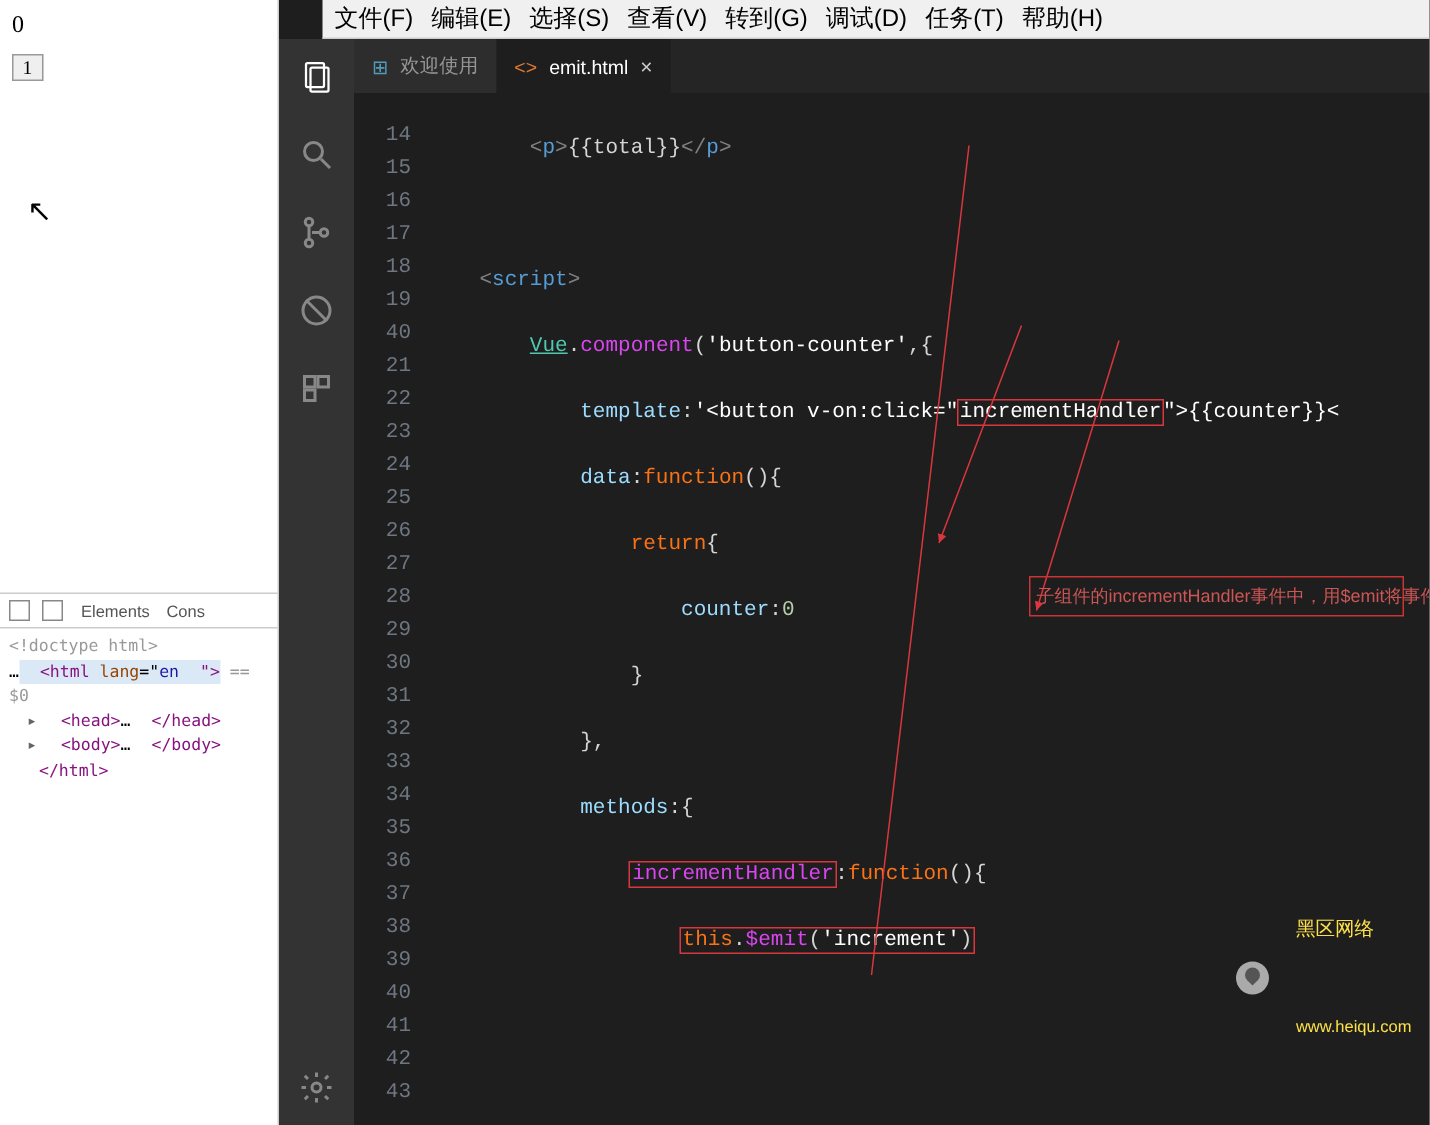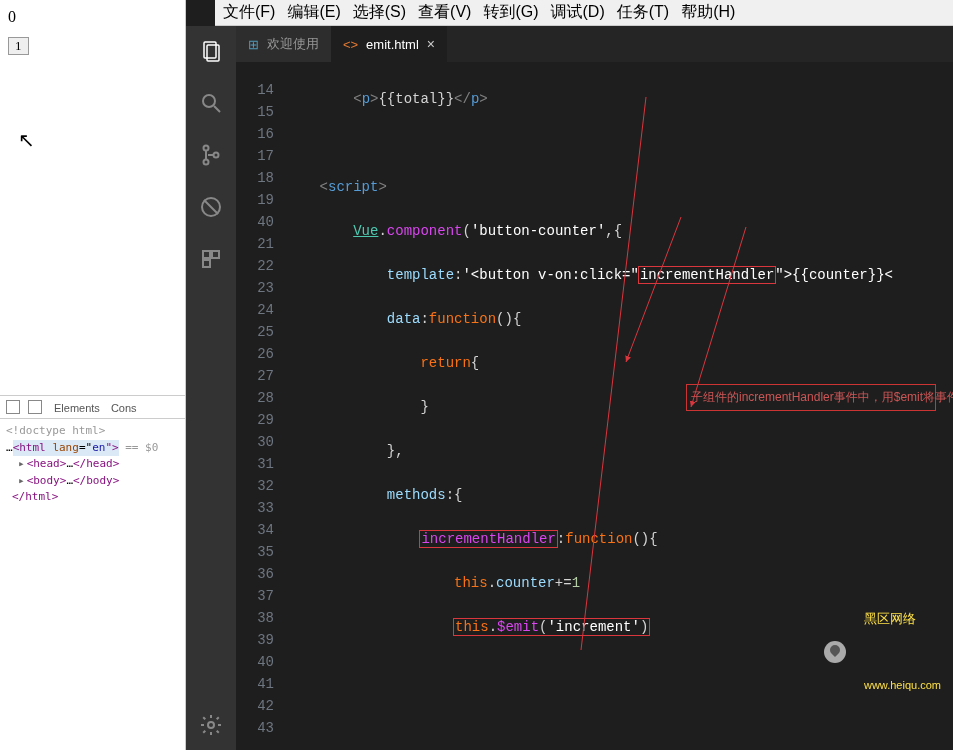--- a/index.html
+++ b/index.html
@@ -10,21 +10,21 @@
 .preview-val { margin-bottom: 10px; }
 .preview-btn { border: 1px solid #999; background: #efefef; padding: 0 6px; font-family: inherit; font-size: 13px; }
 .cursor { position: absolute; left: 18px; top: 128px; font-size: 20px; color: #000; }
 .devtools { flex: 1; border-top: 1px solid #ccc; font-size: 11px; font-family: Verdana, sans-serif; }
 .dt-toolbar { display: flex; align-items: flex-end; gap: 8px; padding: 4px 6px; border-bottom: 1px solid #ccc; color: #555; }
 .dt-toolbar .ico { width: 14px; height: 14px; border: 1px solid #888; display: inline-block; }
 .dt-tabs span { padding: 0 4px; }
 .dt-tree { padding: 4px 6px; line-height: 1.5; font-family: Consolas, monospace; }
 .dt-tree .doctype { color: #999; }
 .dt-tree .hl { background: #dbe9f7; display: inline-block; }
-.dt-tree .tag { color: #881280; }
+.dt-tree .tag { color: #881280; margin-left: 14px; }
 .dt-tree .attr-n { color: #994500; }
 .dt-tree .attr-v { color: #1a1aa6; }
 .dt-tree .sel { color: #999; }
 .dt-tree .arrow { color: #666; margin-right: 2px; display: inline-block; }
 .right-panel { flex: 1; display: flex; flex-direction: column; background: #1e1e1e; color: #ccc; }
 .menu-bar { background: #f0f0f0; color: #000; font-family: "Microsoft YaHei", sans-serif; font-size: 16px; padding: 2px 8px; border-bottom: 1px solid #ccc; display: flex; gap: 12px; margin-left: 29px; }
 .editor-area { display: flex; flex: 1; overflow: hidden; }
 .activity-bar { width: 50px; background: #333333; display: flex; flex-direction: column; align-items: center; padding-top: 12px; gap: 26px; }
 .activity-bar .aicon { width: 26px; height: 26px; color: #888; display: flex; align-items: center; justify-content: center; }
 .activity-bar .aicon.active { color: #fff; }
@@ -183,25 +183,25 @@
               <div>43</div>
             </div>
           <div class="code">
 <div><span>        </span><span class="t-punc">&lt;</span><span class="t-tag">p</span><span class="t-punc">&gt;</span><span>{{total}}</span><span class="t-punc">&lt;/</span><span class="t-tag">p</span><span class="t-punc">&gt;</span></div>
 <div> </div>
 <div><span>    </span><span class="t-punc">&lt;</span><span class="t-tag">script</span><span class="t-punc">&gt;</span></div>
 <div><span>        </span><span class="t-obj">Vue</span><span>.</span><span class="t-fn">component</span><span>(</span><span class="t-str">'button-counter'</span><span>,</span><span>{</span></div>
 <div><span>            </span><span class="t-prop">template</span><span>:</span><span class="t-str">'&lt;button v-on:click="</span><span class="t-str red-box">incrementHandler</span><span class="t-str">"&gt;{{counter}}&lt;</span></div>
 <div><span>            </span><span class="t-prop">data</span><span>:</span><span class="t-kw">function</span><span>()</span><span>{</span></div>
 <div><span>                </span><span class="t-kw">return</span><span>{</span></div>
+<div><span>                    </span><span class="t-prop">counter</span><span>:</span><span class="t-num">0</span></div>
 <div><span>                </span><span>}</span></div>
 <div><span>            </span><span>},</span></div>
 <div><span>            </span><span class="t-prop">methods</span><span>:</span><span>{</span></div>
 <div><span>                </span><span class="t-fn red-box">incrementHandler</span><span>:</span><span class="t-kw">function</span><span>()</span><span>{</span></div>
-<div><span>                    </span><span class="t-kw">this</span><span>.</span><span class="t-var">counter</span><span>+=</span><span class="t-num">1</span></div>
 <div><span>                    </span><span class="red-box"><span class="t-kw">this</span><span>.</span><span class="t-fn">$emit</span><span>(</span><span class="t-str">'increment'</span><span>)</span></span></div>
 
 
 
 
 
 
 
 
 

